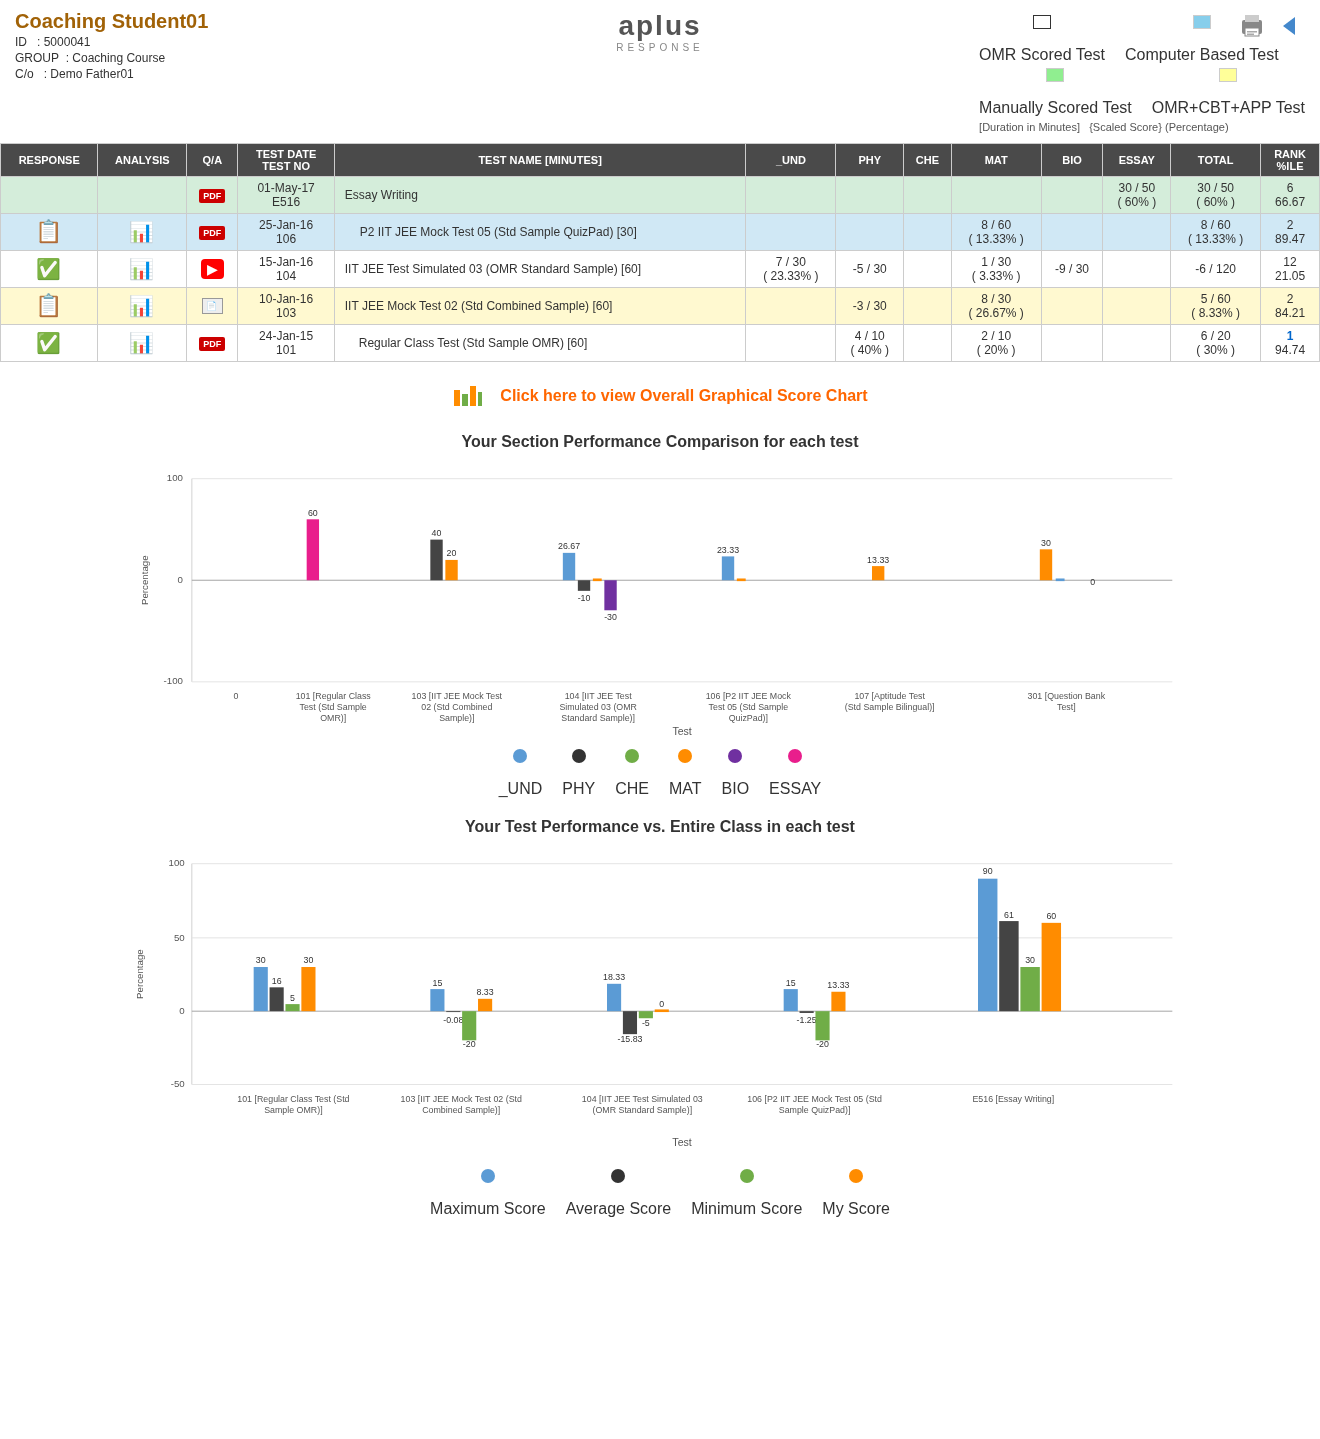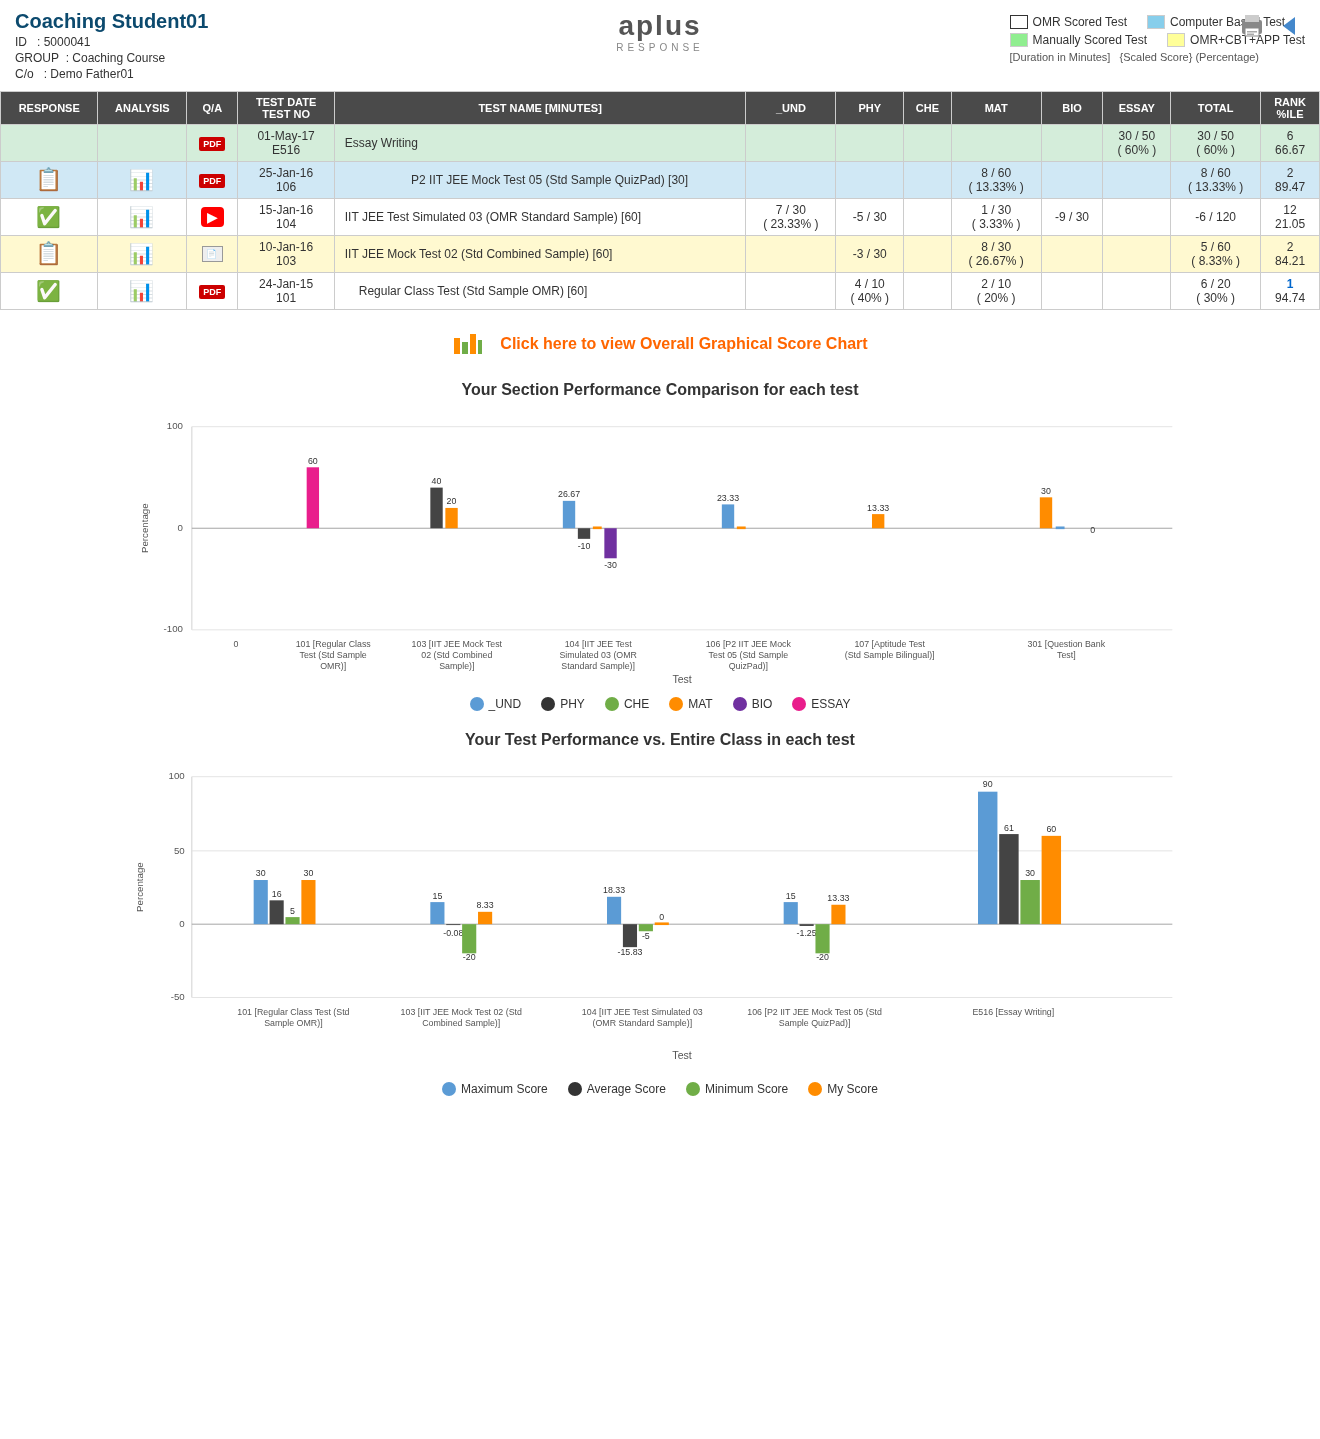--- a/index.html
+++ b/index.html
@@ -4,25 +4,25 @@
   <style>
     * { box-sizing: border-box; margin: 0; padding: 0; }
     body { font-family: Arial, sans-serif; font-size: 12px; background: #fff; color: #333; width: 1320px; }
 
     
     .header { display: flex; align-items: flex-start; padding: 10px 15px; position: relative; }
     .header-logo { position: absolute; left: 50%; transform: translateX(-50%); text-align: center; top: 10px; }
     .logo-text { font-size: 28px; font-weight: bold; color: #555; letter-spacing: 2px; }
     .logo-sub { font-size: 10px; letter-spacing: 4px; color: #888; }
     .header-student-info { min-width: 250px; }
-    .header-student-info h2 { font-size: 20px; font-weight: bold; color: #0c4a6e; }
+    .header-student-info h2 { font-size: 20px; font-weight: bold; color: #a16207; }
     .header-student-info p { font-size: 12px; margin-top: 2px; }
     .header-right { margin-left: auto; text-align: left; padding-top: 5px; }
     .legend-row { display: flex; align-items: center; gap: 20px; margin-bottom: 4px; }
-    .legend-item { display: flex; align-items: center; gap: 5px; font-size: 12px; }
+    .legend-item { display: flex; align-items: center; gap: 17px; font-size: 16px; flex-direction: column; }
     .legend-box { width: 18px; height: 14px; border: 1px solid #ccc; }
     .legend-box.omr { background: #fff; border: 1px solid #333; }
     .legend-box.cbt { background: #87CEEB; }
     .legend-box.manual { background: #90EE90; }
     .legend-box.omrcbt { background: #FFFF99; border: 1px solid #ccc; }
     .legend-note { font-size: 11px; color: #555; margin-top: 4px; }
     .header-icons { position: absolute; right: 15px; top: 10px; display: flex; gap: 5px; }
     .icon-btn { width: 32px; height: 32px; display: flex; align-items: center; justify-content: center; cursor: pointer; }
 
     
@@ -161,21 +161,21 @@
       <td>
         <span style="font-size:22px;">📋</span>
       </td>
       <td>
         <span style="font-size:20px;">📊</span>
       </td>
       <td>
         <span class="pdf-icon">PDF</span>
       </td>
       <td>25-Jan-16<br>106</td>
-      <td style="text-align:center; padding-left:25px;">P2 IIT JEE Mock Test 05 (Std Sample QuizPad) [30]</td>
+      <td style="text-align:left; padding-left:25px;">P2 IIT JEE Mock Test 05 (Std Sample QuizPad) [30]</td>
       <td></td>
       <td></td>
       <td></td>
       <td>8 / 60<br>( 13.33% )</td>
       <td></td>
       <td></td>
       <td>8 / 60<br>( 13.33% )</td>
       <td>2<br>89.47</td>
     </tr>
 

